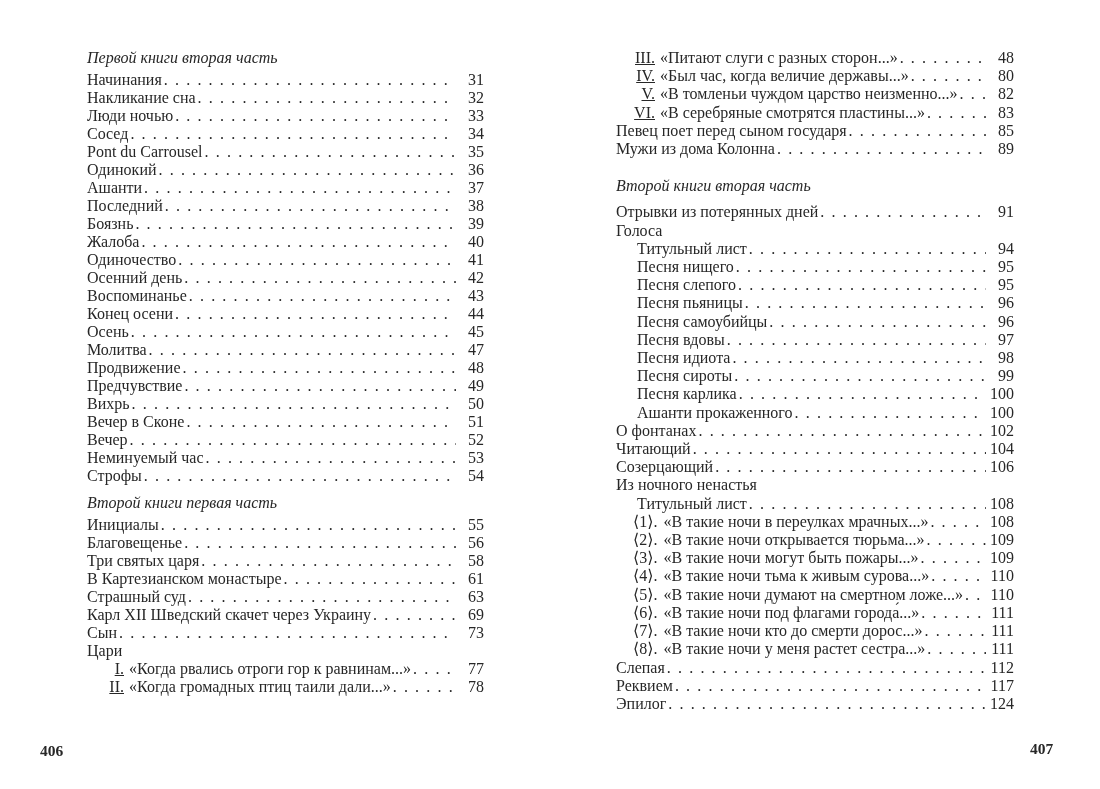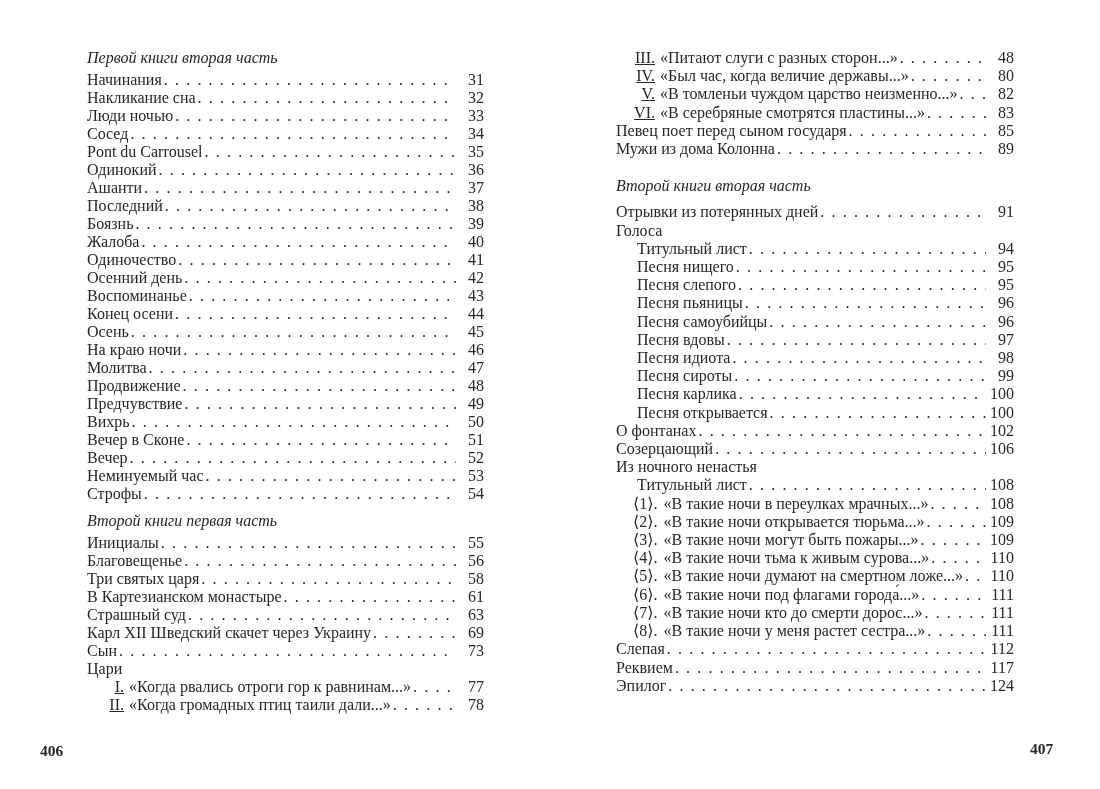--- a/index.html
+++ b/index.html
@@ -166,25 +166,20 @@
         <span class="title">Конец осени</span>
         <span class="leader"></span>
         <span class="pagenum">44</span>
       </div>
       <div class="row">
         <span class="title">Осень</span>
         <span class="leader"></span>
         <span class="pagenum">45</span>
       </div>
       <div class="row">
-        <span class="title">На краю ночи</span>
-        <span class="leader"></span>
-        <span class="pagenum">46</span>
-      </div>
-      <div class="row">
         <span class="title">Молитва</span>
         <span class="leader"></span>
         <span class="pagenum">47</span>
       </div>
       <div class="row">
         <span class="title">Продвижение</span>
         <span class="leader"></span>
         <span class="pagenum">48</span>
       </div>
       <div class="row">
@@ -359,28 +354,33 @@
         <span class="title">Песня сироты</span>
         <span class="leader"></span>
         <span class="pagenum">99</span>
       </div>
       <div class="row indent1">
         <span class="title">Песня карлика</span>
         <span class="leader"></span>
         <span class="pagenum">100</span>
       </div>
       <div class="row indent1">
-        <span class="title">Песня открывается</span>
+        <span class="title">Ашанти прокаженного</span>
         <span class="leader"></span>
         <span class="pagenum">100</span>
       </div>
       <div class="row">
         <span class="title">О фонтанах</span>
         <span class="leader"></span>
         <span class="pagenum">102</span>
+      </div>
+      <div class="row">
+        <span class="title">Читающий</span>
+        <span class="leader"></span>
+        <span class="pagenum">104</span>
       </div>
       <div class="row">
         <span class="title">Созерцающий</span>
         <span class="leader"></span>
         <span class="pagenum">106</span>
       </div>
       <div class="row">
         <span class="title">Из ночного ненастья</span>
       </div>
       <div class="row indent1">

